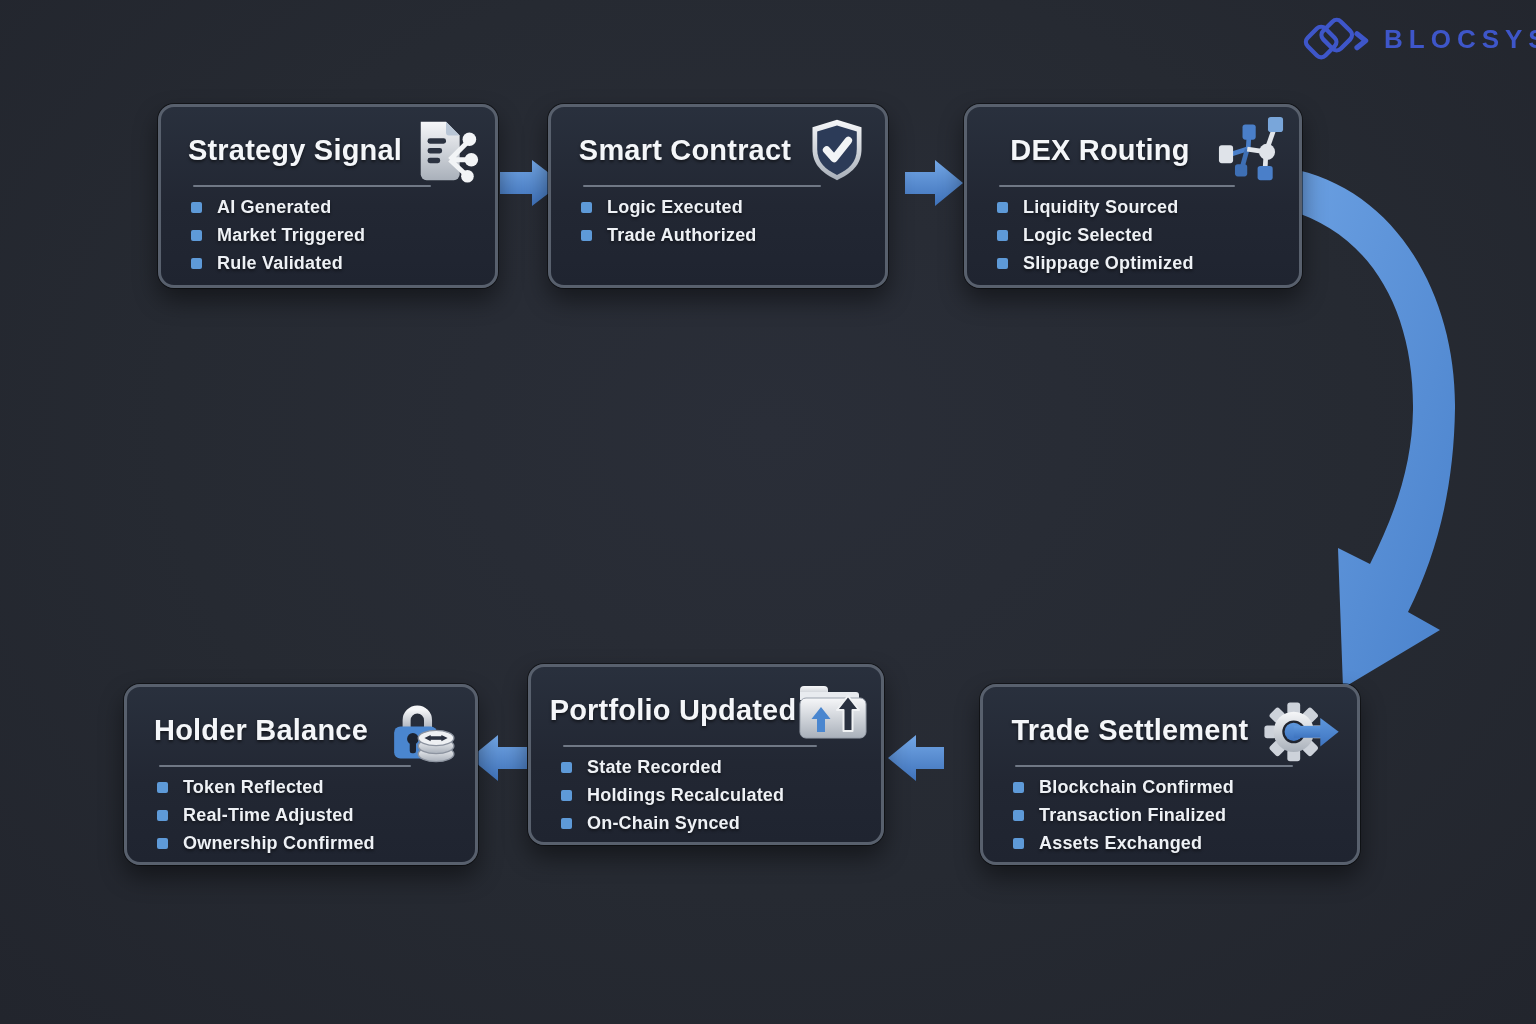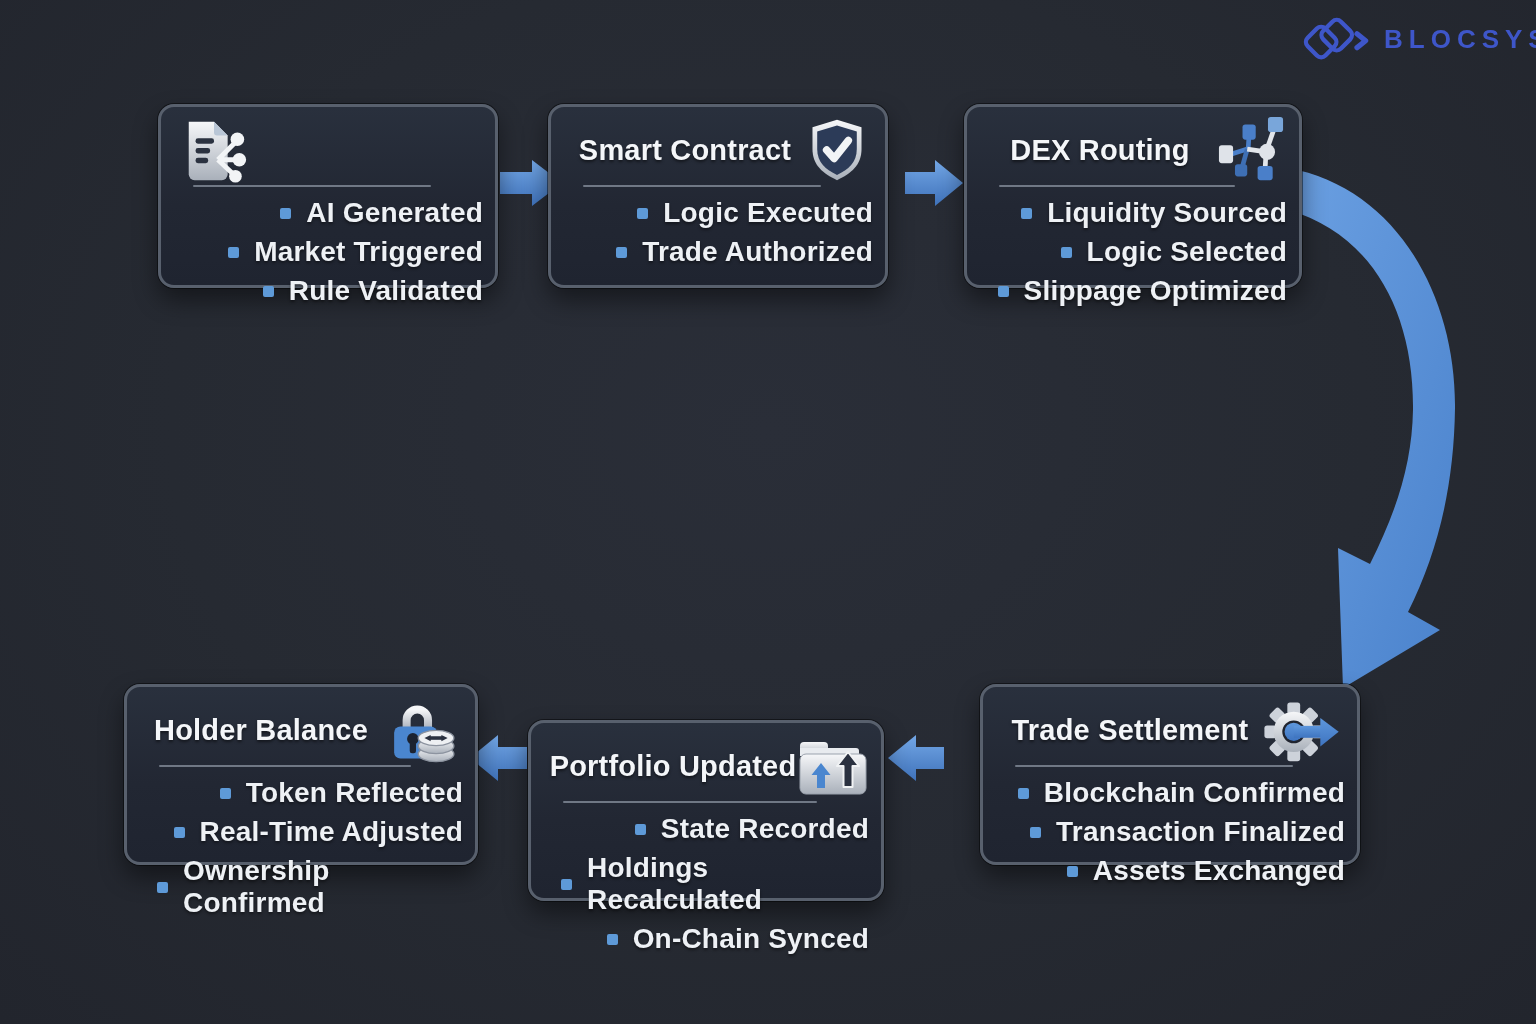--- a/index.html
+++ b/index.html
@@ -22,31 +22,30 @@
     font-size:29px;letter-spacing:.2px;white-space:nowrap;
     text-shadow:0 2px 3px rgba(0,0,0,.5);
   }
   .card-icon{flex:none;width:72px;height:66px;display:flex;align-items:center;justify-content:center;}
   .card-icon svg{width:100%;height:100%;}
   .icon-wide{width:86px;}
   .divider{height:2px;background:#79818e;border-radius:2px;margin:2px 52px 10px 14px;opacity:.9;}
   .bullets{margin:0;padding:0 0 0 12px;list-style:none;}
   .bullets li{
     display:flex;align-items:center;gap:15px;margin:7px 0;
-    color:#eef1f5;font-size:28px;font-weight:bold;letter-spacing:.2px;
+    color:#eef1f5;font-size:18px;font-weight:bold;letter-spacing:.2px;
     text-shadow:0 2px 3px rgba(0,0,0,.45);
-    justify-content:flex-end;
   }
   .sq{flex:none;width:11px;height:11px;background:#5e9ad8;border-radius:2px;}
   
   .pos-strategy {left:158px;top:104px;width:340px;height:184px;}
   .pos-smart    {left:548px;top:104px;width:340px;height:184px;}
   .pos-dex      {left:964px;top:104px;width:338px;height:184px;}
   .pos-trade    {left:980px;top:684px;width:380px;height:181px;}
-  .pos-portfolio{left:528px;top:720px;width:356px;height:181px;}
+  .pos-portfolio{left:528px;top:664px;width:356px;height:181px;}
   .pos-holder   {left:124px;top:684px;width:354px;height:181px;}
   
   #logo{position:absolute;left:1300px;top:10px;display:flex;align-items:center;gap:8px;}
   #logo svg{width:76px;height:58px;}
   #logo-text{
     color:#3e56c9;font-size:26px;font-weight:bold;letter-spacing:6px;
     font-family:"Liberation Sans", sans-serif;
   }
 </style>
 </head>
@@ -97,20 +96,21 @@
         <rect x="10" y="20" width="29" height="29" rx="7" transform="rotate(45 24.5 34.5)"></rect>
         <rect x="28" y="12" width="29" height="29" rx="7" transform="rotate(45 42.5 26.5)"></rect>
         <path d="M66,25 l10,8 l-10,8" stroke-width="6" stroke-linecap="round" stroke-linejoin="round"></path>
       </g>
     </svg>
     <span id="logo-text">BLOCSYS</span>
   </div>
 
   <div class="card pos-strategy">
     <div class="card-header">
+      <div class="card-title">Strategy Signal</div>
       <div class="card-icon">
         <svg viewBox="0 0 74 66">
           <path d="M10,4 h26 l14,14 v40 a6,6 0 0 1 -6,6 H16 a6,6 0 0 1 -6,-6 z" fill="url(#silver)"></path>
           <path d="M36,4 l14,14 h-11 a3,3 0 0 1 -3,-3 z" fill="#b9c6d6"></path>
           <rect x="17" y="21" width="19" height="5.5" rx="2.5" fill="#2b3240"></rect>
           <rect x="17" y="31" width="15" height="5.5" rx="2.5" fill="#2b3240"></rect>
           <rect x="17" y="41" width="13" height="5.5" rx="2.5" fill="#2b3240"></rect>
           <g stroke="#f2f4f6" stroke-width="5" fill="none">
             <path d="M40,43 L60,23 M40,43 L61,43 M40,43 L57,59"></path>
           </g>

